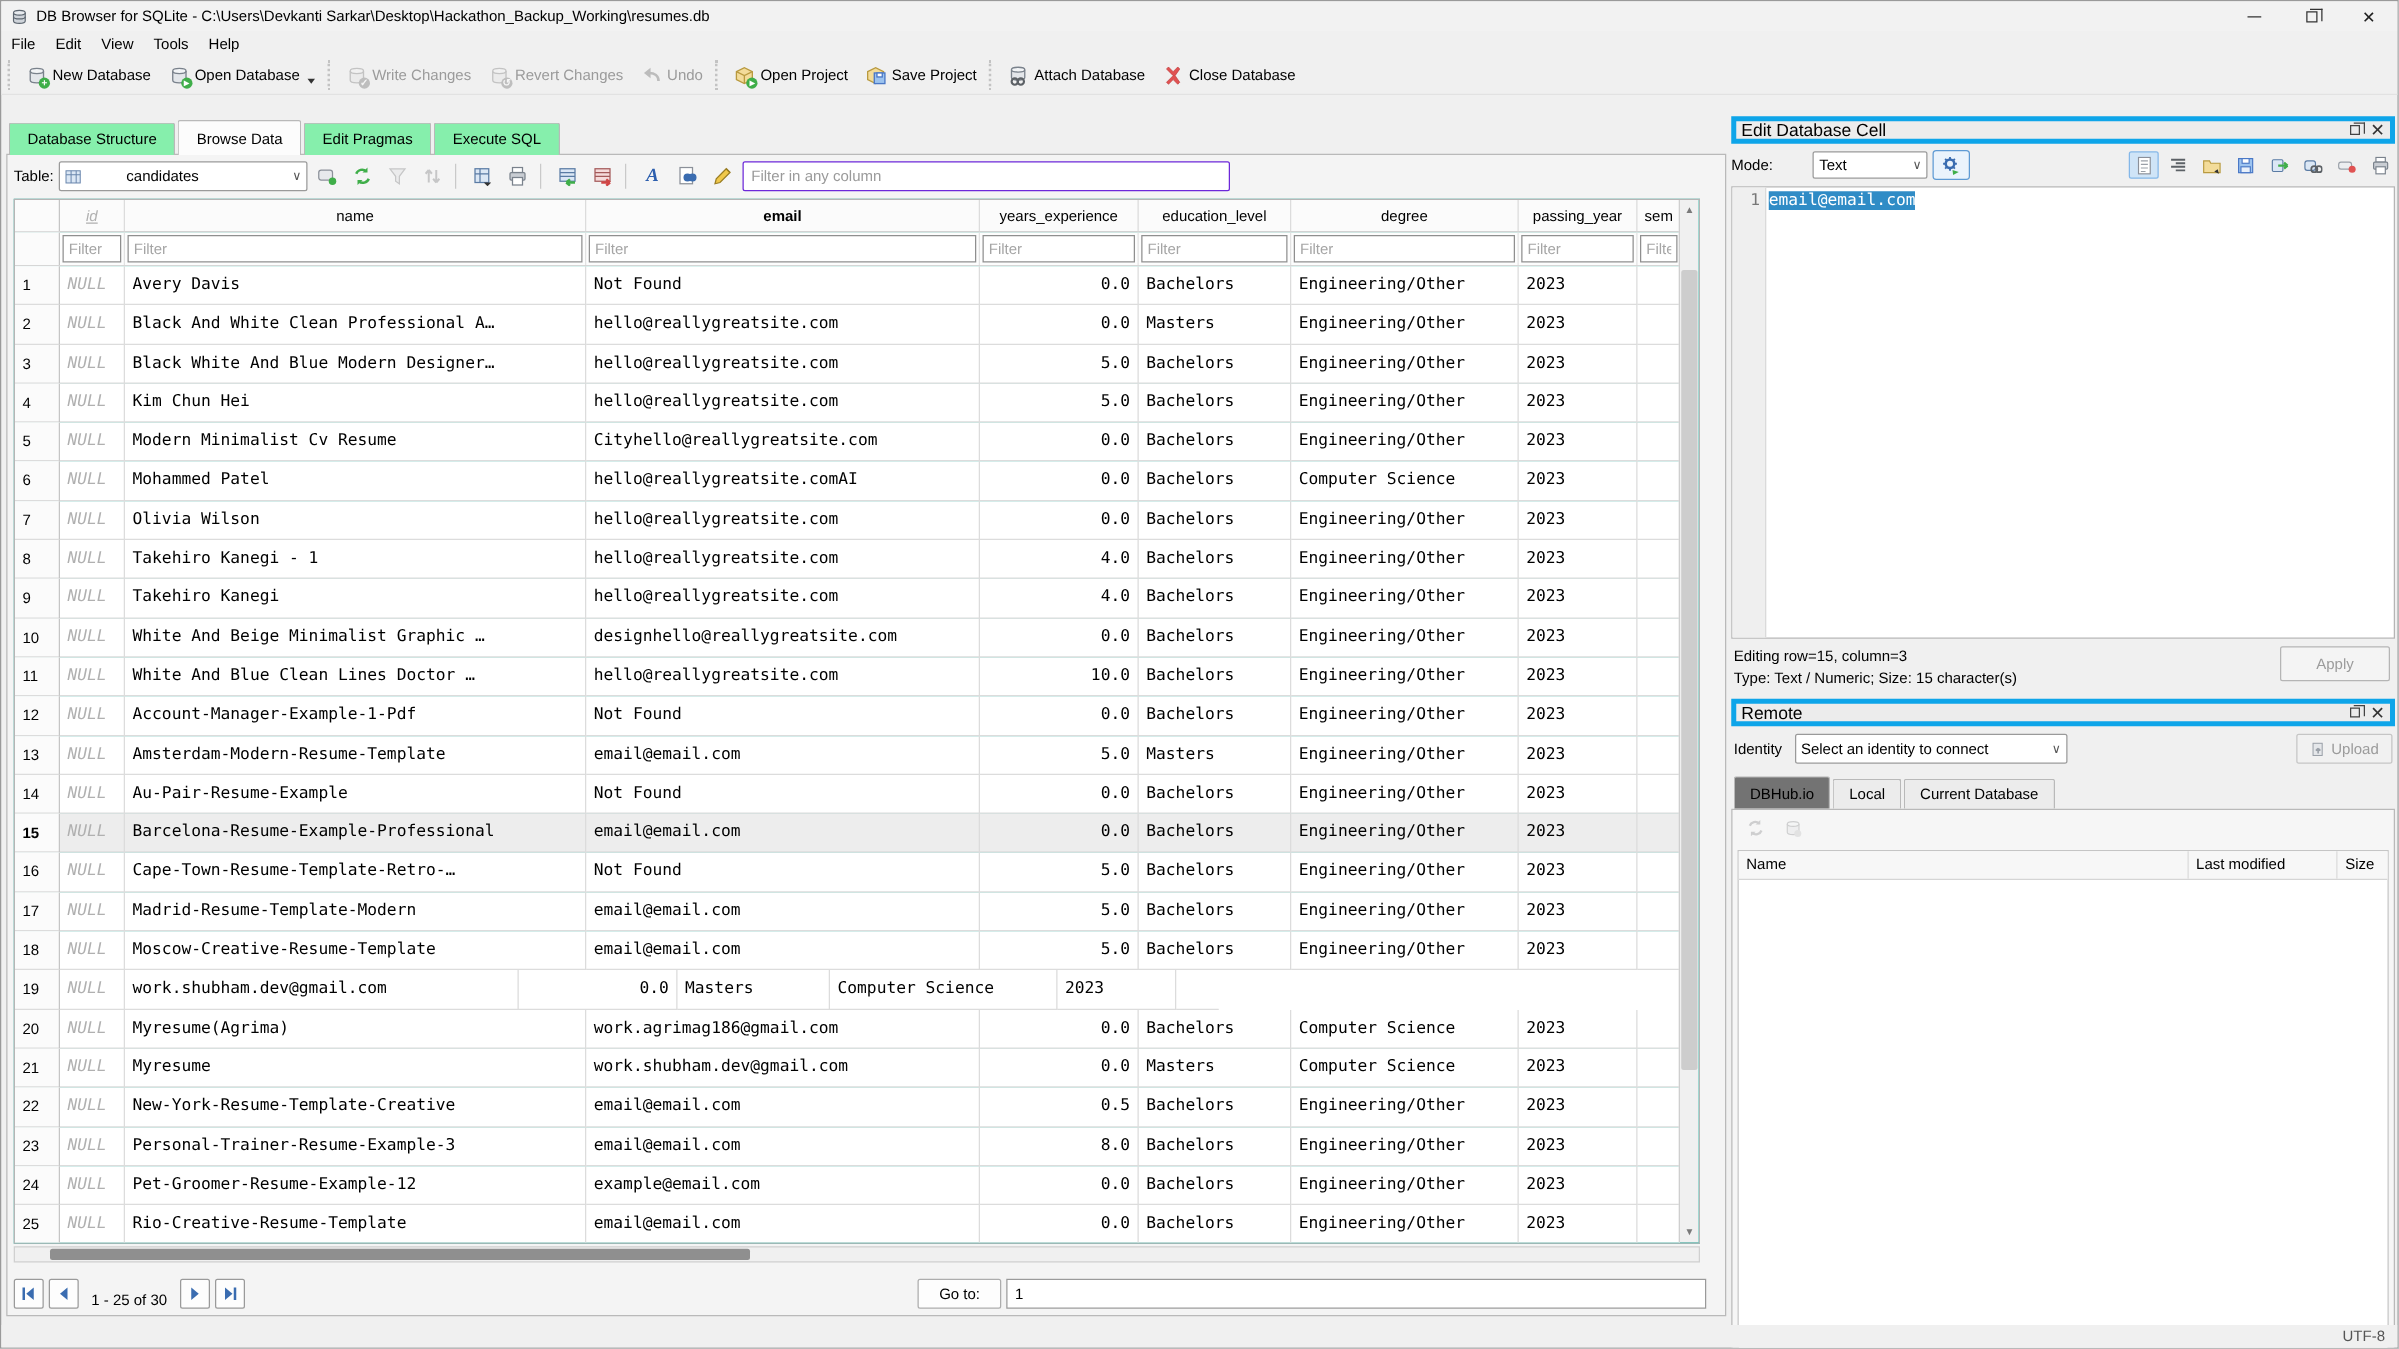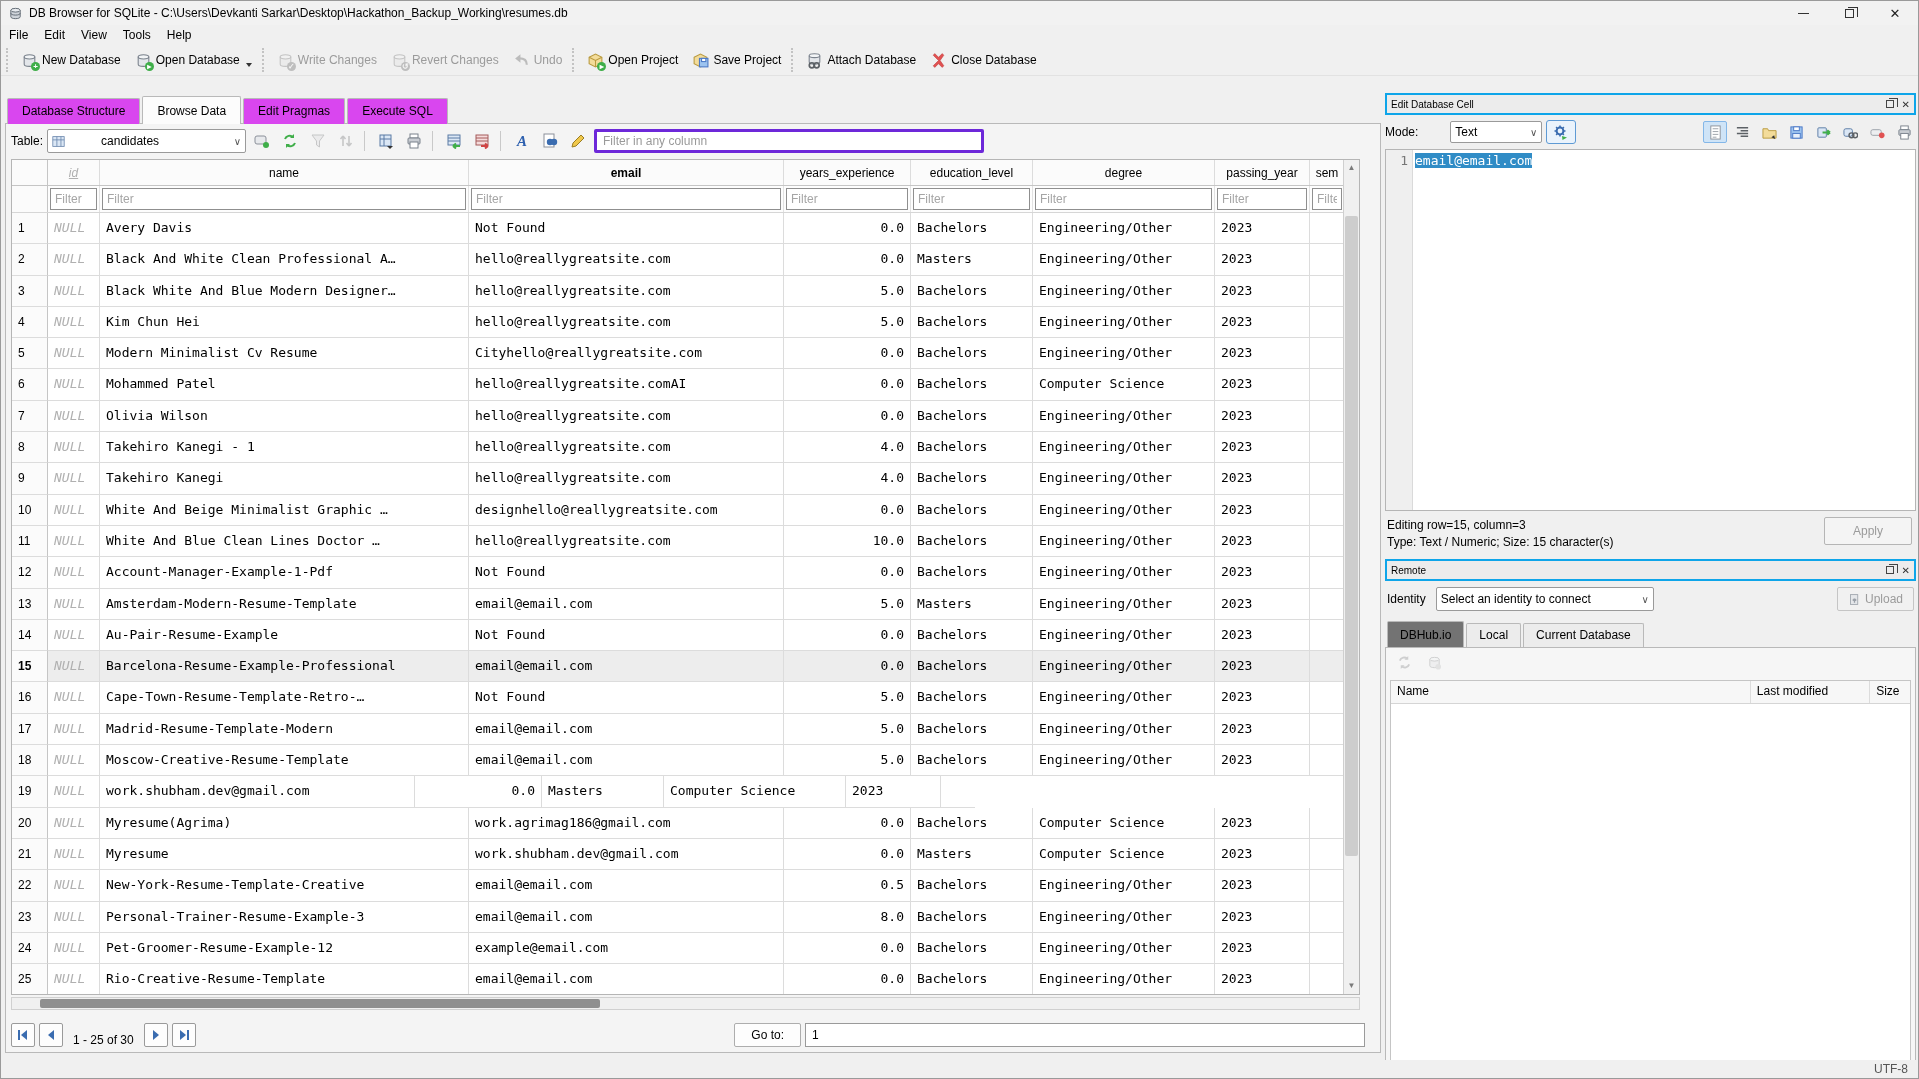--- a/index.html
+++ b/index.html
@@ -25,33 +25,33 @@
   .toolbar { position:absolute; top:44px; left:0; right:0; height:31px; display:flex; align-items:center; background:#f0f0f0; border-bottom:1px solid #e2e2e2; padding-left:2px; }
   .tsep { width:5px; height:24px; margin:0 3px; border-left:2px dotted #c3c3c3; }
   .tbtn { display:flex; align-items:center; gap:4px; padding:3px 6px; border:1px solid transparent; border-radius:2px; white-space:nowrap; }
   .tbtn.disabled { color:#9b9b9b; }
   .tbtn.disabled .ticon { opacity:.4; filter:grayscale(1); }
   .ticon { width:17px; height:17px; position:relative; display:inline-block; flex:none; }
   .caret-down { width:0; height:0; border-left:3px solid transparent; border-right:3px solid transparent; border-top:4px solid #333; margin-left:2px; align-self:flex-end; margin-bottom:2px; }
 
   
   .viewtabs { position:absolute; top:96px; left:6px; height:27px; display:flex; align-items:flex-end; }
-  .vtab { padding:5px 14px 6px; background:#d946ef; border:1px solid #b9b9b9; border-bottom:none; margin-right:2px; border-radius:2px 2px 0 0; font-size:12px; }
+  .vtab { padding:5px 14px 6px; background:#86efac; border:1px solid #b9b9b9; border-bottom:none; margin-right:2px; border-radius:2px 2px 0 0; font-size:12px; }
   .vtab.active { background:#fcfcfc; padding-top:7px; position:relative; z-index:2; }
   .left-panel { position:absolute; top:122px; left:4px; width:1376px; height:930px; background:#f4f4f4; border:1px solid #b9b9b9; }
 
   
   .browse-row { position:absolute; top:127px; left:10px; height:26px; display:flex; align-items:center; gap:4px; }
   .combo { display:flex; align-items:center; height:24px; background:#fff; border:1px solid #9a9a9a; border-radius:2px; padding:0 4px; gap:5px; }
   .combo .chev { margin-left:auto; color:#555; font-size:10px; }
   .table-combo { width:199px;gap:36px; }
   .small-ibtn { width:24px; height:24px; display:flex; align-items:center; justify-content:center; border:1px solid transparent; border-radius:2px; position:relative; }
   .small-ibtn.disabled { opacity:.45; filter:grayscale(.8); }
   .bsep { width:4px; height:20px; border-left:1px solid #c9c9c9; margin:0 2px; }
-  .anycol-filter { width:390px; height:24px; border:3px solid #6d28d9; border-radius:2px; padding:0 6px; font-size:12px; background:#fff; font-family:"Liberation Sans",sans-serif; }
+  .anycol-filter { width:390px; height:24px; border:1px solid #6d28d9; border-radius:2px; padding:0 6px; font-size:12px; background:#fff; font-family:"Liberation Sans",sans-serif; }
   .anycol-filter::placeholder { color:#9a9a9a; }
 
   
   .grid { position:absolute; top:158px; left:10px; width:1349px; height:836px; border:1px solid #b5b5b5; background:#14b8a6; overflow:hidden; }
   .grid-inner { position:absolute; left:0; top:0; width:1332px; }
   .grid-header { display:flex; height:26px; background:#fbfbfb; border-bottom:1px solid #c5c5c5; }
   .hcell { display:flex; align-items:center; justify-content:center; font-size:12px; border-right:1px solid #dcdcdc; overflow:hidden; white-space:nowrap; }
   .hcell.u span { text-decoration:underline; }
   .hcell.b { font-weight:bold; }
   .filter-row { display:flex; height:27px; background:#fdfdfd; border-bottom:1px solid #d6d6d6; }
@@ -79,21 +79,21 @@
   .hscroll-main { position:absolute; top:996px; left:10px; width:1349px; height:13px; background:#f0f0f0; border:1px solid #d0d0d0; }
   .hscroll-main .thumb { position:absolute; left:28px; top:1px; width:560px; height:9px; background:#8f8f8f; border-radius:2px; }
   .pager { position:absolute; top:1016px; left:10px; width:1354px; height:30px; display:flex; align-items:flex-end; gap:4px; }
   .pbtn { width:24px; height:24px; border:1px solid #9a9a9a; border-radius:2px; background:#fdfdfd; display:flex; align-items:center; justify-content:center; }
   .ptext { padding:0 6px; font-size:12px; }
   .goto-label { margin-left:auto; border:1px solid #adadad; background:#fdfdfd; border-radius:2px; padding:4px 16px; }
   .goto-input { width:560px; height:24px; border:1px solid #9a9a9a; padding:0 6px; font-size:12px; font-family:"Liberation Sans",sans-serif; }
 
   
   .rpanel { position:absolute; left:1384px; top:92px; width:531px; }
-  .dock-title { height:22px; background:#ececec; border:2px solid #0ea5e9; display:flex; align-items:center; padding:0 4px; font-size:10px; }
+  .dock-title { height:22px; background:#ececec; border:4px solid #0ea5e9; display:flex; align-items:center; padding:0 4px; font-size:14px; }
   .dock-icons { margin-left:auto; display:flex; gap:8px; align-items:center; color:#333; }
   .float-glyph { width:8px; height:8px; border:1px solid #444; position:relative; display:block; }
   .float-glyph:before { content:""; position:absolute; left:2px; top:-3px; width:8px; height:8px; border:1px solid #444; border-left:none; border-bottom:none; }
   .mode-row { position:absolute; top:26px; left:0; width:100%; height:26px; display:flex; align-items:center; gap:4px; }
   .mode-combo { width:92px; height:22px;margin-left:28px; }
   .gear-btn { width:30px; height:24px; border:1px solid #5e9ad4; border-radius:3px; background:#eaf3fc; display:flex; align-items:center; justify-content:center; }
   .cell-icons { margin-left:auto; display:flex; gap:3px; }
   .cibtn { width:24px; height:22px; display:flex; align-items:center; justify-content:center; border:1px solid transparent; border-radius:2px; }
   .cibtn.active { background:#cfe4f7; border-color:#84b7e8; }
   .editor { position:absolute; top:56px; left:0; width:100%; height:362px; background:#fff; border:1px solid #b5b5b5; display:flex; }

